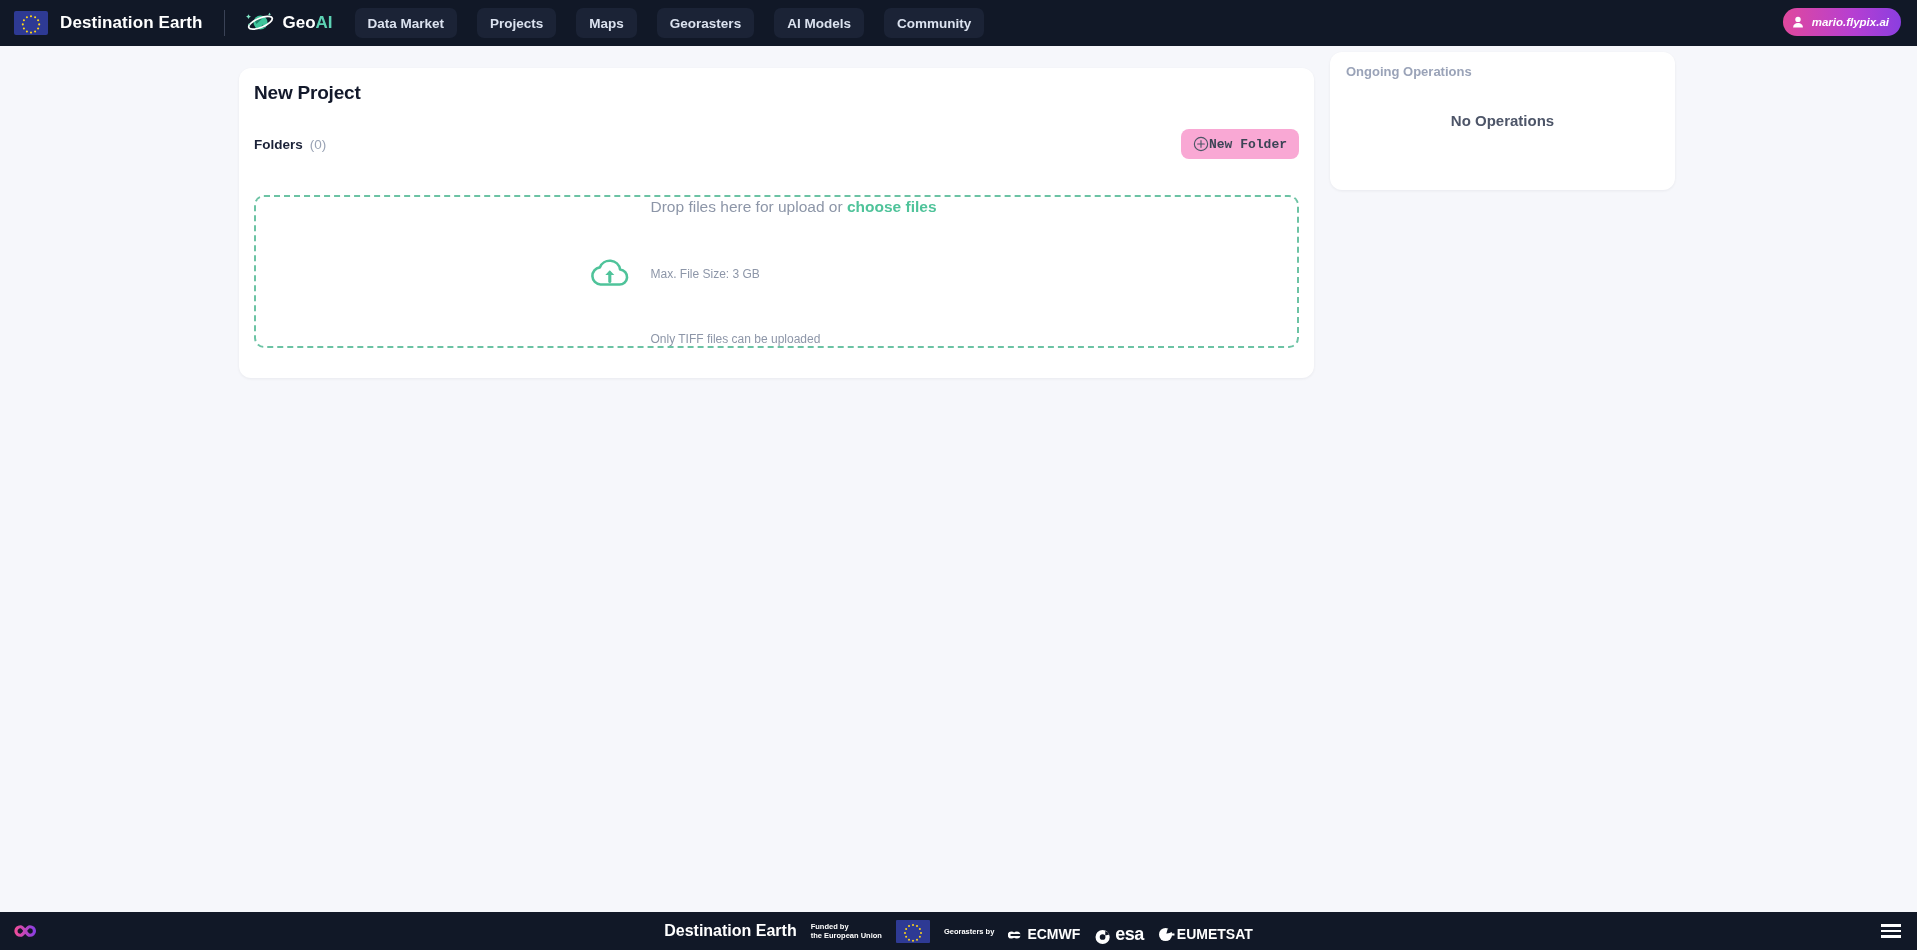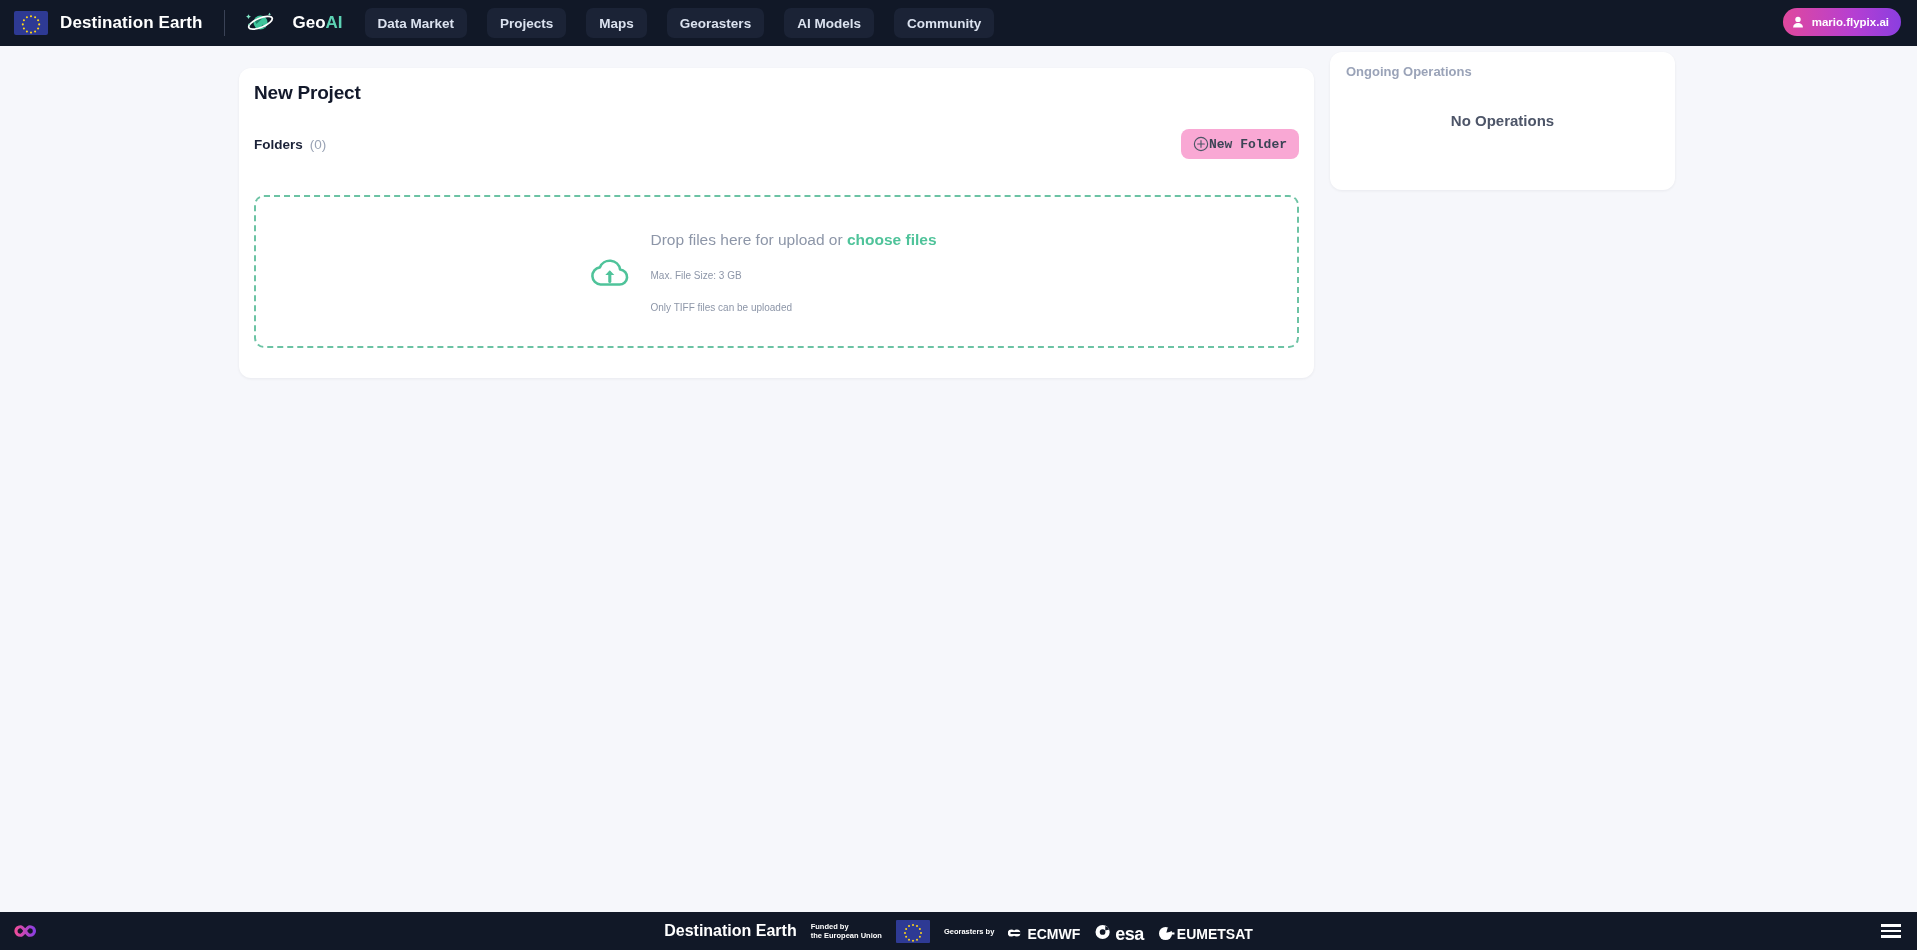--- a/index.html
+++ b/index.html
@@ -28,21 +28,21 @@
   }
   .eu-stars { position: absolute; inset: 0; }
   .brand-title {
     color: #ffffff; font-size: 17px; font-weight: bold;
     letter-spacing: .1px; white-space: nowrap;
   }
   .divider-v {
     width: 1px; height: 26px; background: #3a4256;
     margin: 0 20px 0 22px;
   }
-  .geoai-block { display: flex; align-items: center; gap: 17px; }
+  .geoai-block { display: flex; align-items: center; gap: 7px; }
   .geoai-text { font-size: 17px; font-weight: bold; white-space: nowrap; }
   .geoai-text .g { color: #ffffff; }
   .geoai-text .ai { color: #5dd2b4; }
 
   .nav { display: flex; align-items: center; gap: 20px; margin-left: 22px; }
   .nav-item {
     height: 30px; padding: 0 13px;
     display: flex; align-items: center;
     font-size: 13.5px; font-weight: bold; color: #dbe2ef;
     background: #1b2336; border-radius: 7px;
@@ -51,21 +51,21 @@
 
   .user-badge {
     position: absolute; right: 16px; top: 8px;
     height: 28px; padding: 0 12px 0 8px;
     display: flex; align-items: center; gap: 7px;
     border-radius: 14px;
     background: linear-gradient(90deg, #e0489d 0%, #b53fd2 60%, #8b3ee0 100%);
     cursor: pointer;
   }
   .user-badge .uname {
-    color: #ffffff; font-size: 11.5px; font-weight: bold; white-space: nowrap;
+    color: #ffffff; font-size: 11.5px; font-weight: bold; white-space: nowrap; font-style: italic;
   }
 
   
   .main-card {
     position: absolute; left: 239px; top: 68px;
     width: 1075px; height: 310px;
     background: #ffffff; border-radius: 12px;
     box-shadow: 0 1px 3px rgba(16,24,40,.06);
   }
   .page-title {
@@ -91,21 +91,21 @@
   .dropzone {
     position: absolute; left: 15px; top: 127px;
     width: 1045px; height: 153px;
     border: 2px dashed #6cc3a4; border-radius: 10px;
     display: flex; align-items: center; justify-content: center;
   }
   .dz-inner { display: flex; align-items: center; gap: 18px; margin-left: -28px; }
   .dz-texts { display: flex; flex-direction: column; gap: 21px; }
   .dz-line1 { font-size: 15.5px; color: #8d96a8; white-space: nowrap; }
   .dz-line1 .choose { color: #4fc39a; font-weight: bold; cursor: pointer; }
-  .dz-line2, .dz-line3 { font-size: 10px; color: #8d96a8; white-space: nowrap; }
+  .dz-line2, .dz-line3 { font-size: 12px; color: #8d96a8; white-space: nowrap; margin-top: 30px; }
 
   
   .ops-card {
     position: absolute; left: 1330px; top: 52px;
     width: 345px; height: 138px;
     background: #ffffff; border-radius: 12px;
     box-shadow: 0 1px 3px rgba(16,24,40,.06);
   }
   .ops-title {
     position: absolute; left: 16px; top: 12px;
@@ -136,21 +136,21 @@
     display: flex; flex-direction: column; align-items: flex-start;
     color: #ffffff; font-size: 7.5px; font-weight: bold; line-height: 1.25;
     white-space: nowrap;
   }
   .f-euflag {
     width: 34px; height: 23px; background: #2e3a94; border-radius: 1px;
     position: relative;
   }
   .f-impl { color: #ffffff; font-size: 7.5px; font-weight: bold; white-space: nowrap; }
   .f-logo {
-    display: flex; align-items: flex-start; gap: 2px;
+    display: flex; align-items: flex-end; gap: 2px;
     color: #ffffff; font-size: 14px; font-weight: bold; white-space: nowrap; margin-top: 6px;
   }
   .f-logo.esa { font-size: 18px; letter-spacing: -.5px; }
   .footer-menu {
     position: absolute; right: 16px;
     display: flex; flex-direction: column; gap: 3px; cursor: pointer;
   }
   .footer-menu span { display: block; width: 20px; height: 2.5px; background: #fff; }
 </style>
 </head>

